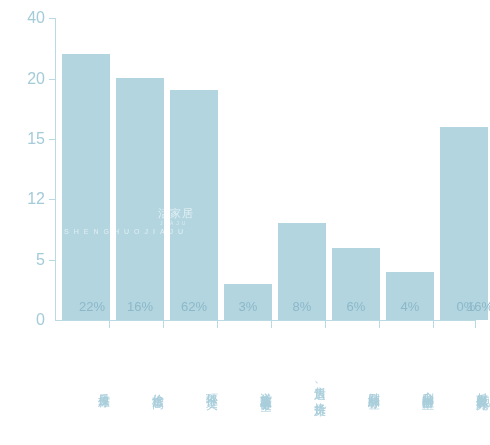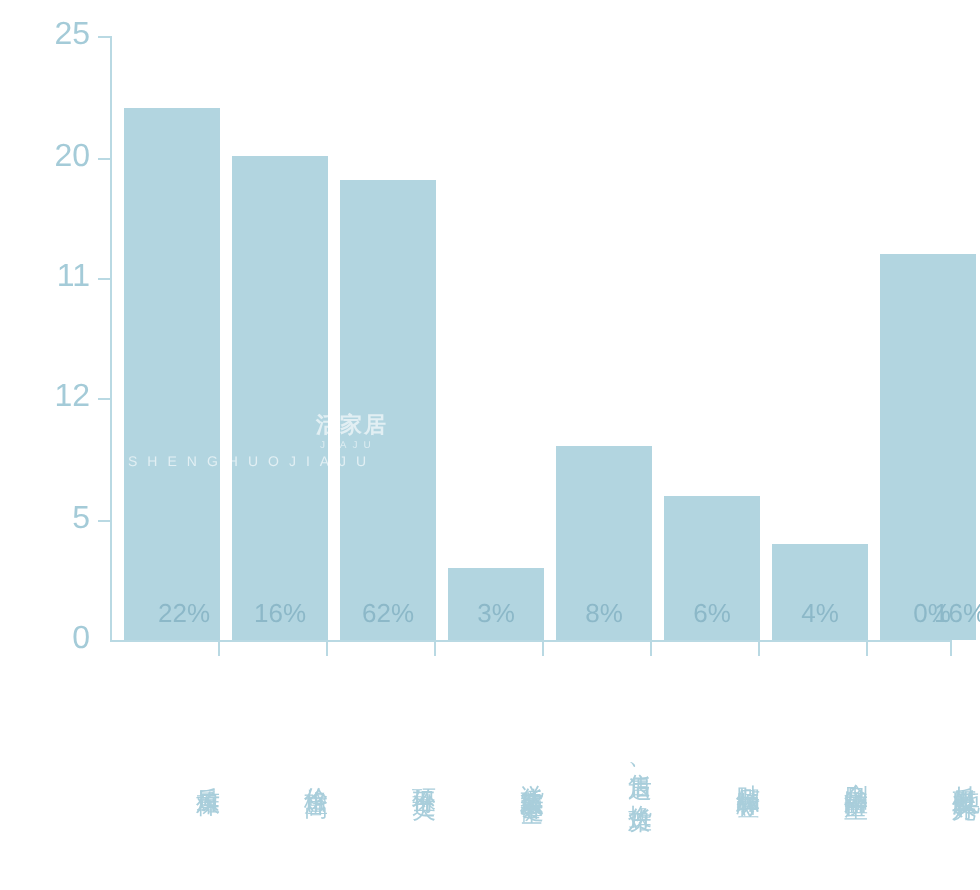--- a/index.html
+++ b/index.html
@@ -133,21 +133,21 @@
     letter-spacing: 5px;
     white-space: nowrap;
     pointer-events: none;
   }
   .watermark-small {
     position: absolute;
     left: 158px;
     top: 207px;
     font-size: 11px;
     line-height: 12px;
-    font-weight: bold;
+    font-weight: normal;
     color: rgba(255,255,255,0.62);
     letter-spacing: 1px;
     white-space: nowrap;
     pointer-events: none;
   }
   .watermark-small2 {
     position: absolute;
     left: 160px;
     top: 220px;
     font-size: 5px;
@@ -168,27 +168,27 @@
   }
 </style>
 </head>
 <body>
 
 <div id="chart-root">
 
   <div class="y-axis-line"></div>
 
   <div class="y-tick" style="top:18px;"></div>
-  <div class="y-label-wrap" style="top:10px;">25</div>
+  <div class="y-label-wrap" style="top:10px;">40</div>
 
   <div class="y-tick" style="top:79px;"></div>
   <div class="y-label-wrap" style="top:71px;">20</div>
 
   <div class="y-tick" style="top:139px;"></div>
-  <div class="y-label-wrap" style="top:131px;">11</div>
+  <div class="y-label-wrap" style="top:131px;">15</div>
 
   <div class="y-tick" style="top:199px;"></div>
   <div class="y-label-wrap" style="top:191px;">12</div>
 
   <div class="y-tick" style="top:260px;"></div>
   <div class="y-label-wrap" style="top:252px;">5</div>
 
   <div class="y-label-wrap" style="top:312px;">0</div>
 
   <div class="x-axis-line"></div>

